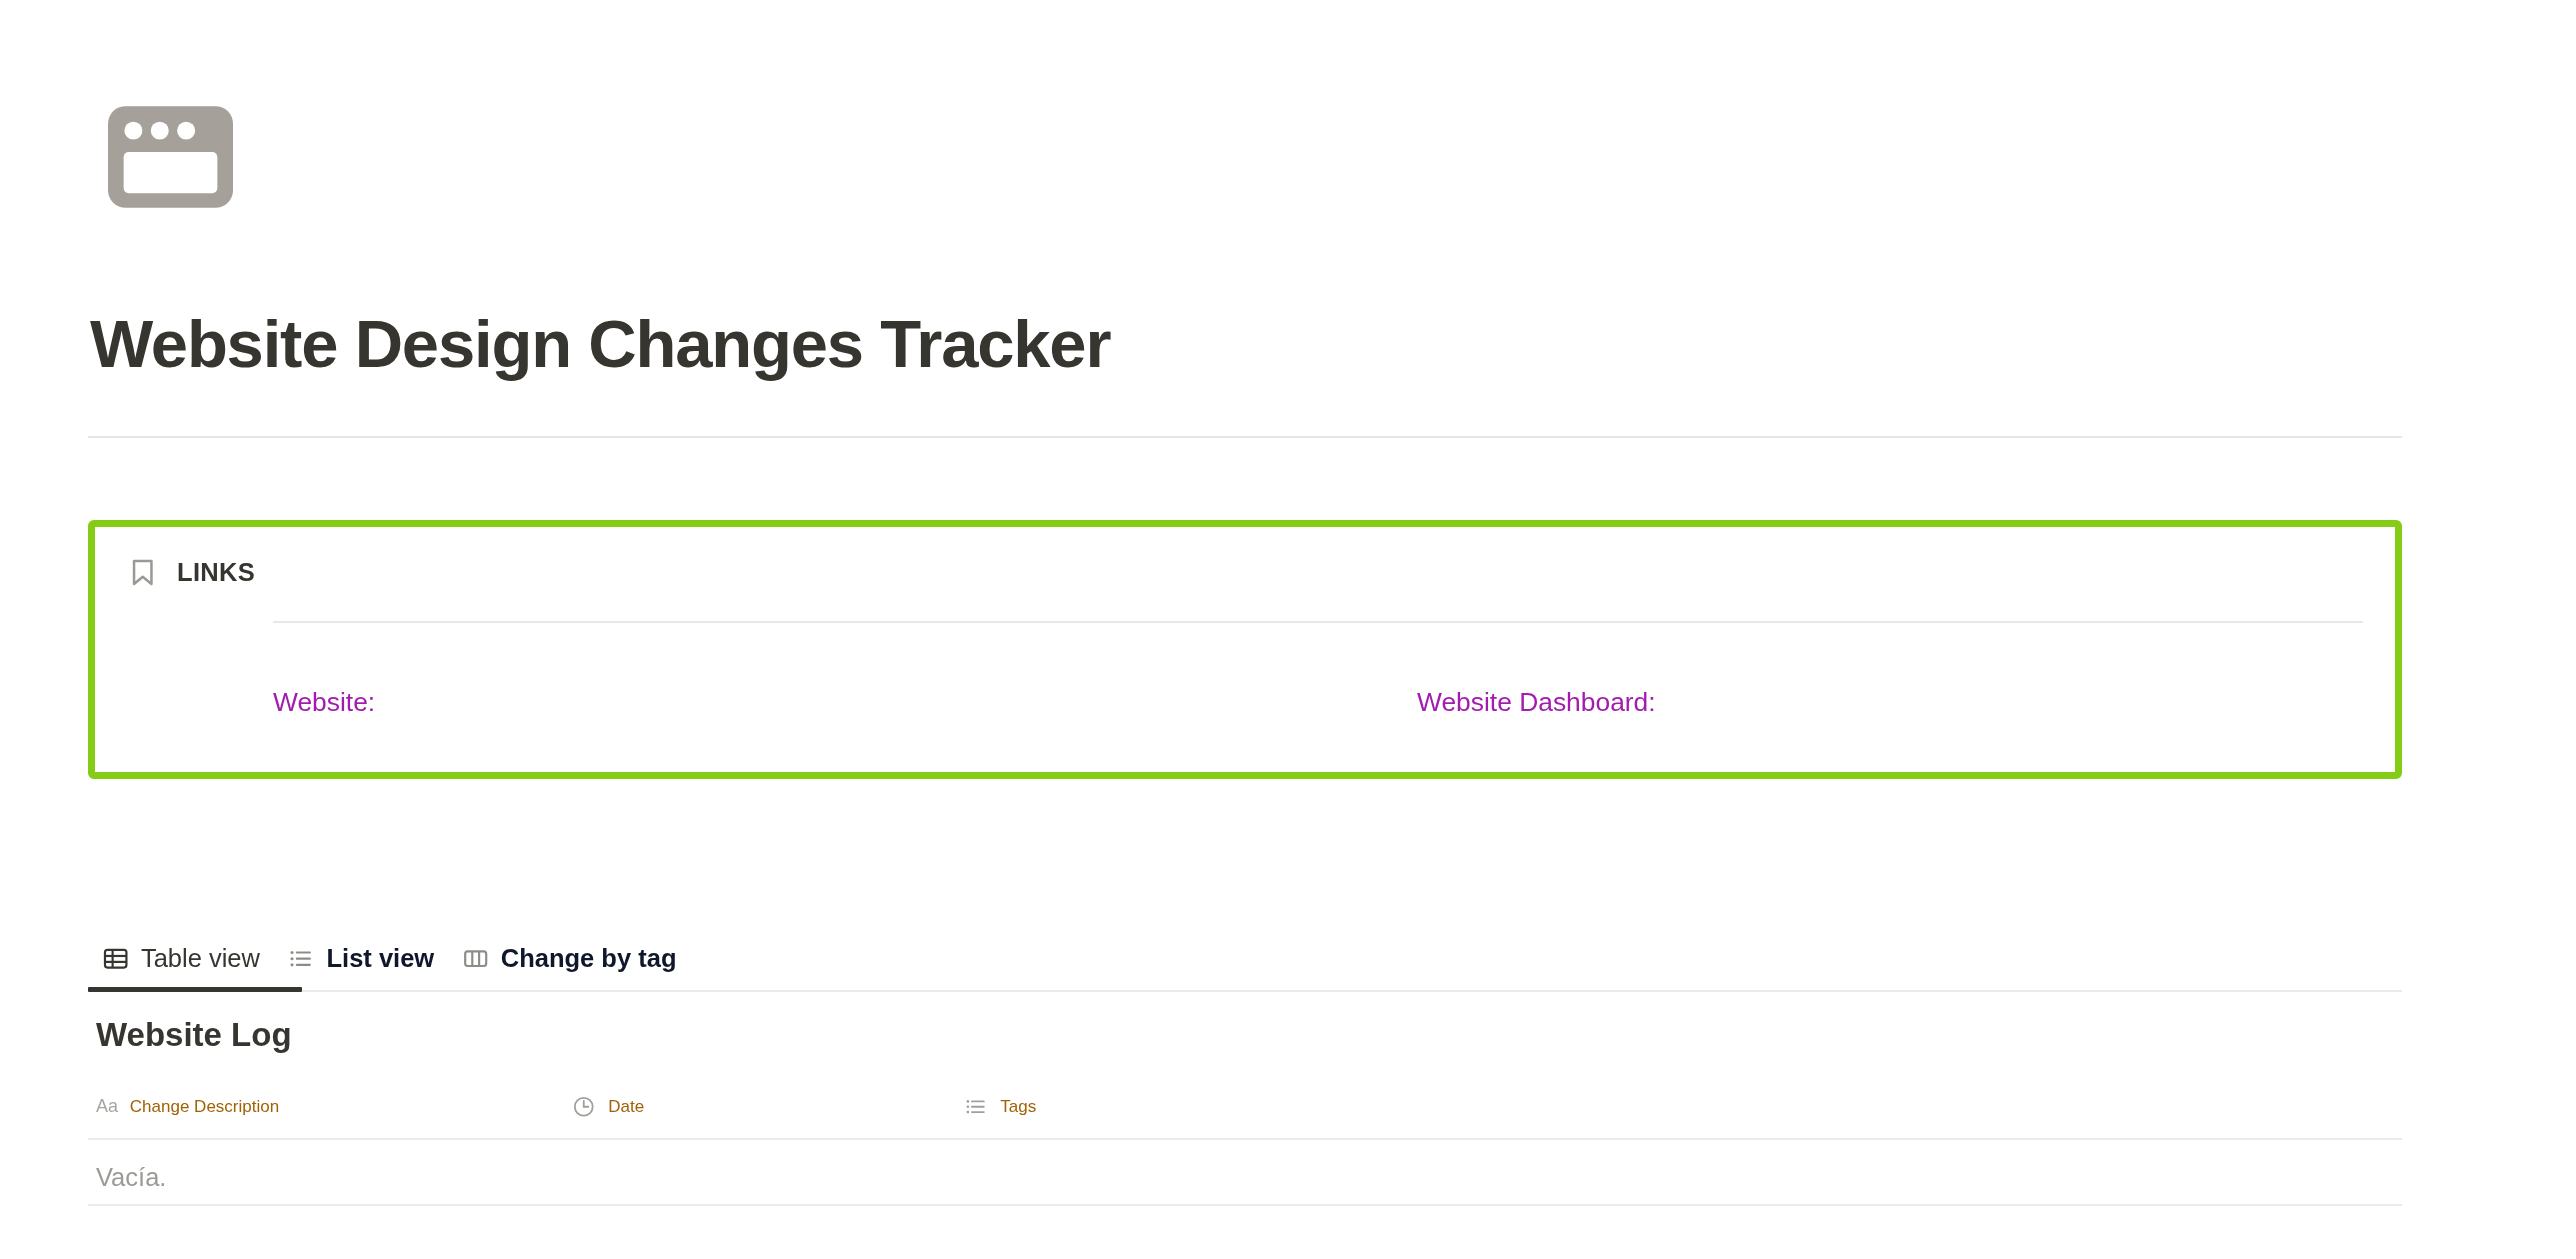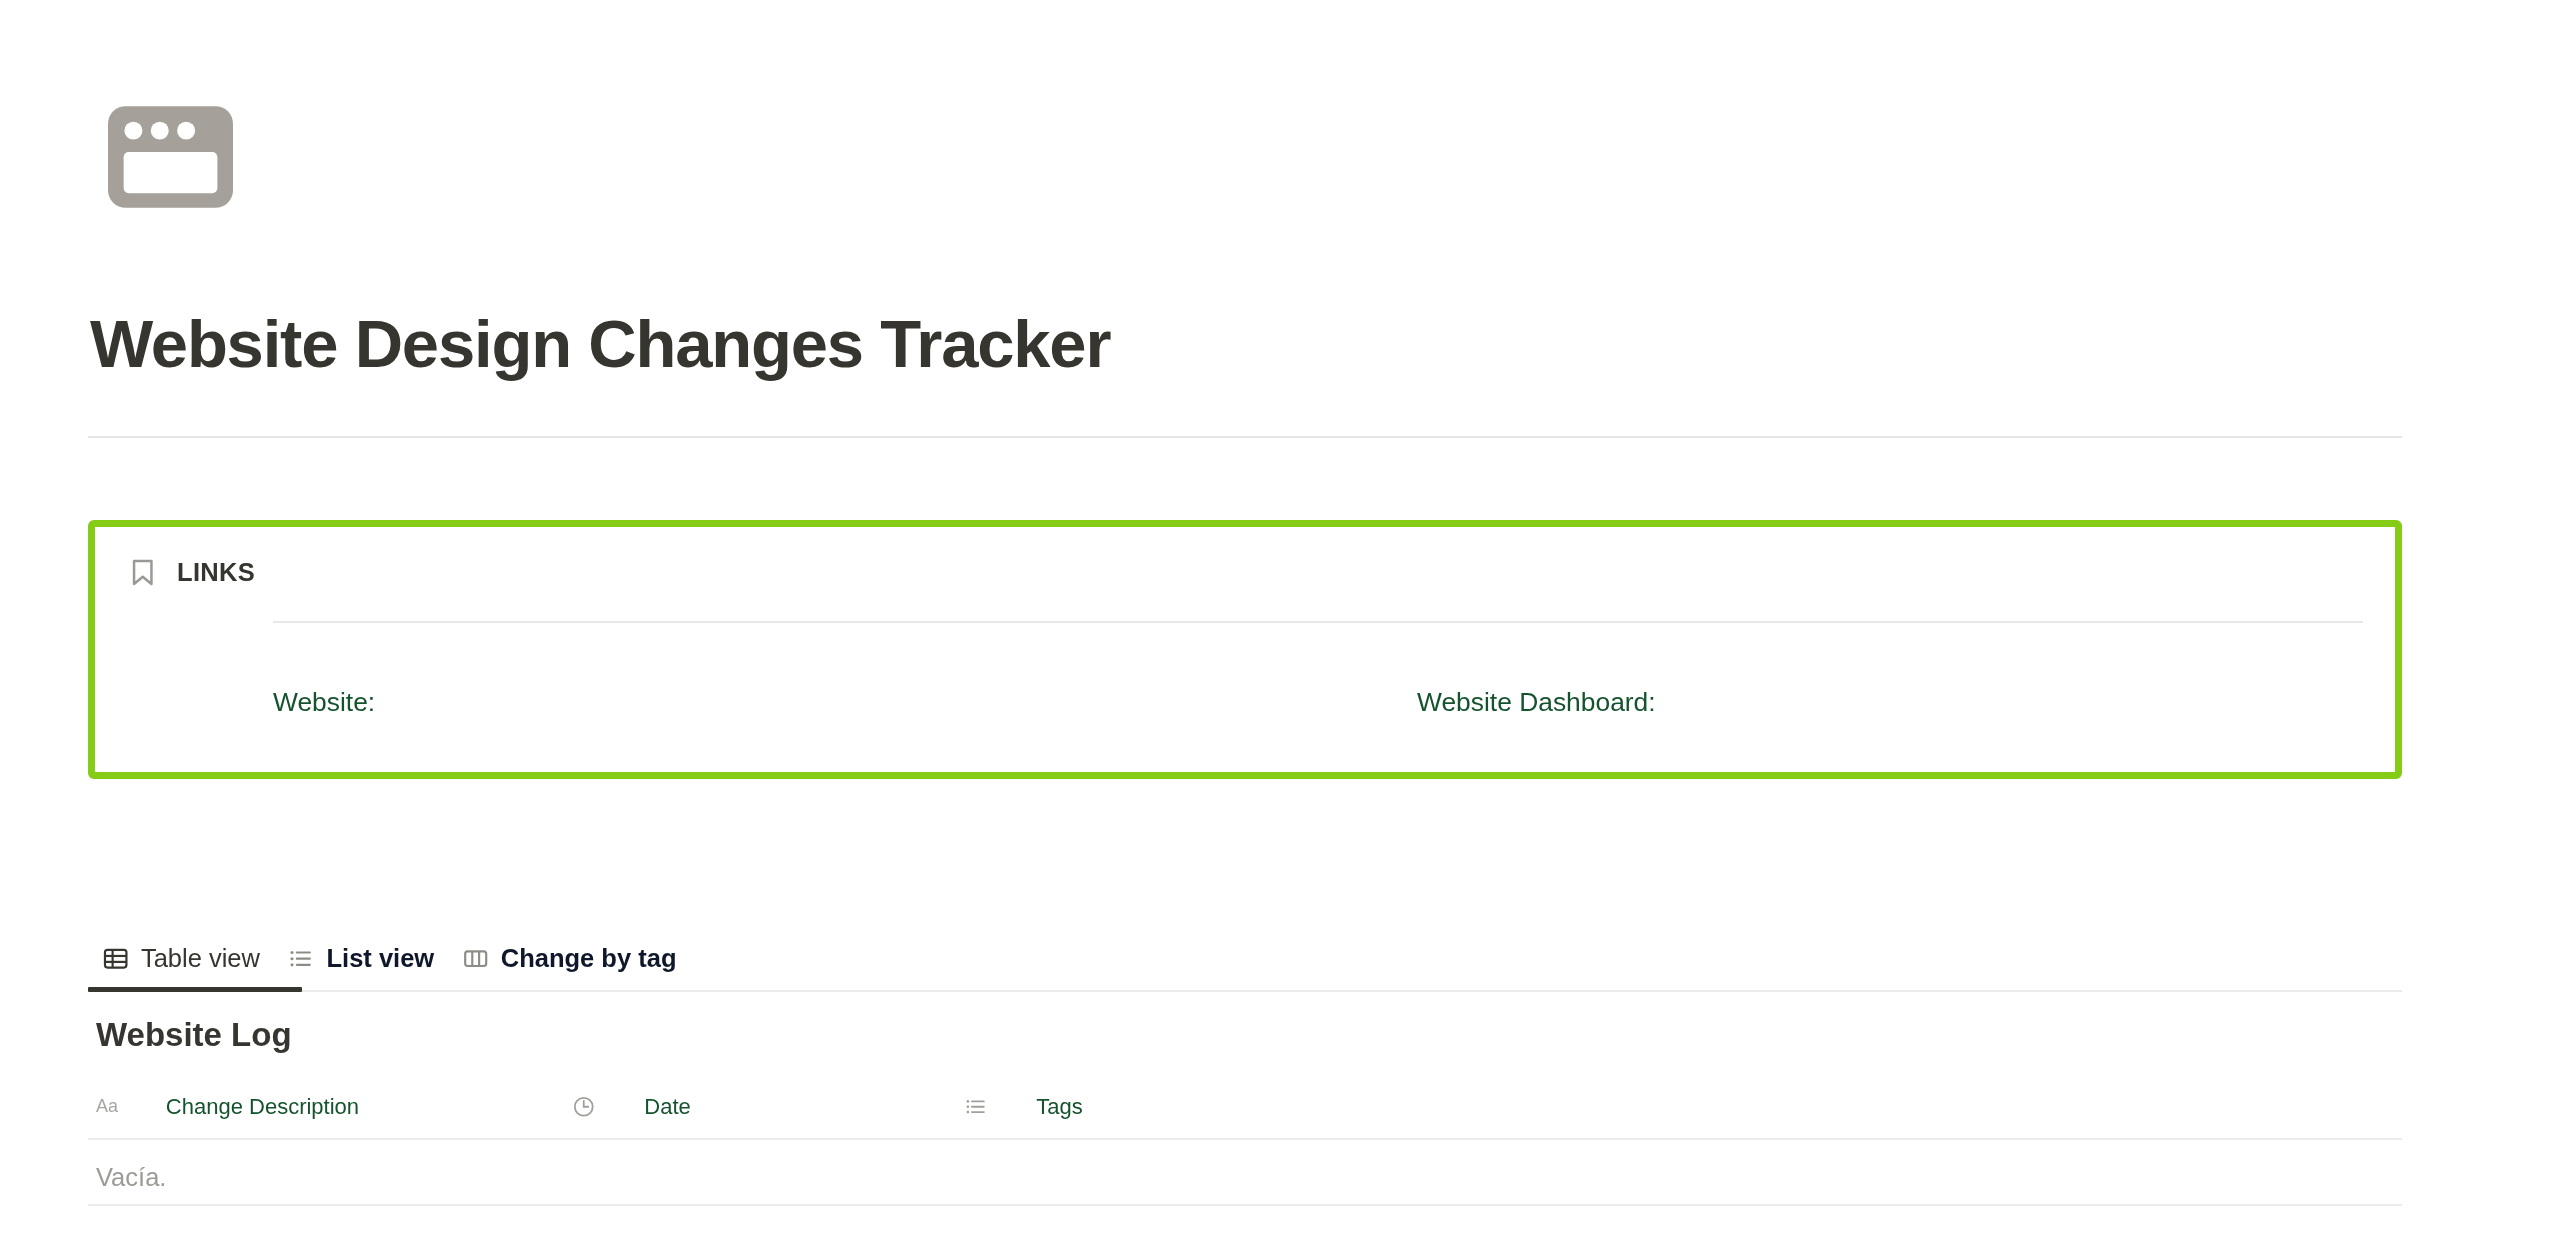--- a/index.html
+++ b/index.html
@@ -98,21 +98,21 @@
   .links-row {
     position: absolute;
     left: 178px;
     top: 159px;
     width: 2125px;
     display: flex;
   }
   .link-col {
     font-size: 26.4px;
     line-height: 33px;
-    color: #14532d;
+    color: #a21caf;
     font-weight: 400;
   }
   .link-col.first { width: 1144px; }
 
   
   .tabs {
     position: absolute;
     left: 88px;
     top: 925px;
     display: flex;
@@ -194,25 +194,24 @@
   }
   .db-col .col-icon-text {
     font-size: 18px;
     line-height: 25.5px;
     margin-right: 11.8px;
     color: #a6a6a1;
     font-weight: 400;
     flex: none;
   }
   .db-col .col-label {
-    font-size: 22px;
+    font-size: 17px;
     line-height: 29px;
-    color: #14532d;
-    white-space: nowrap;
-    margin-left: 36px;
+    color: #a16207;
+    white-space: nowrap;
   }
   .db-col.c1 { width: 475px; }
   .db-col.c2 { width: 392px; }
 
   .db-header-rule {
     position: absolute;
     left: 88px;
     top: 1138px;
     width: 2314px;
     height: 2px;

